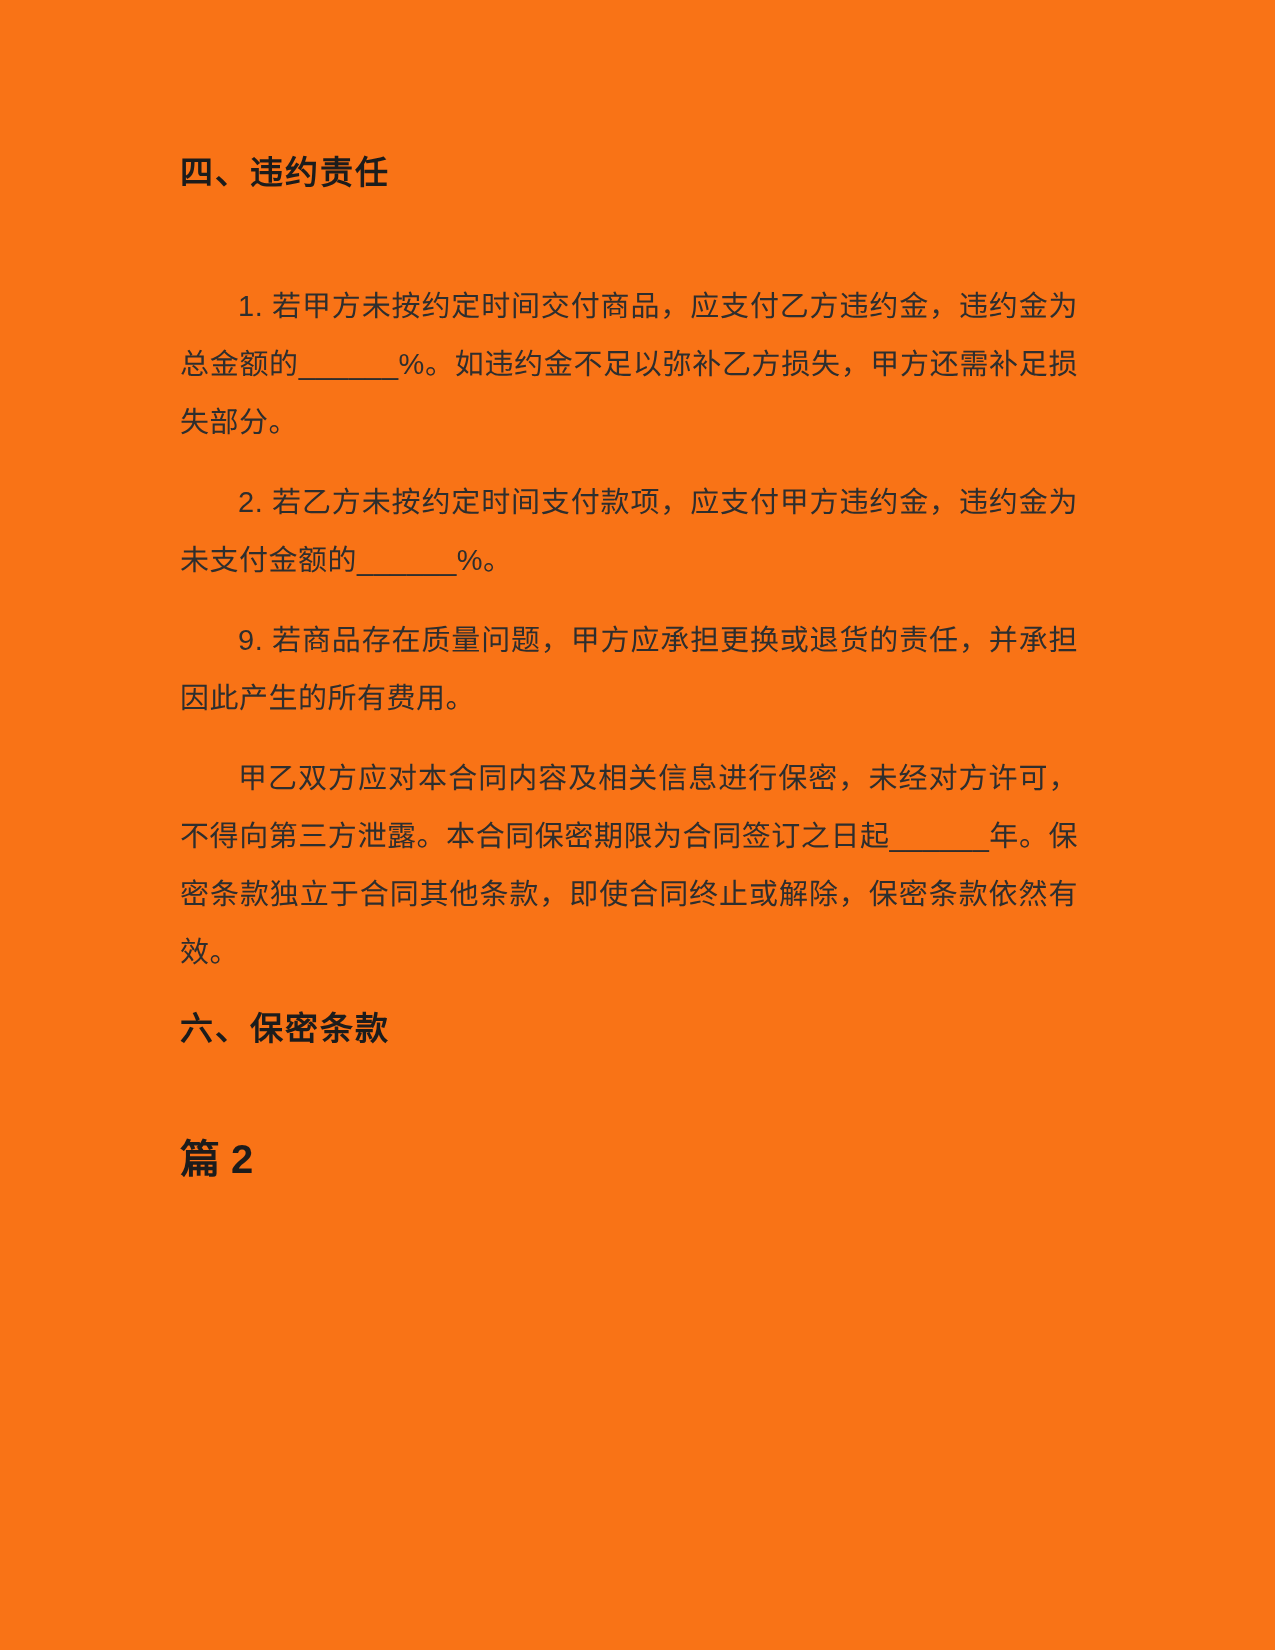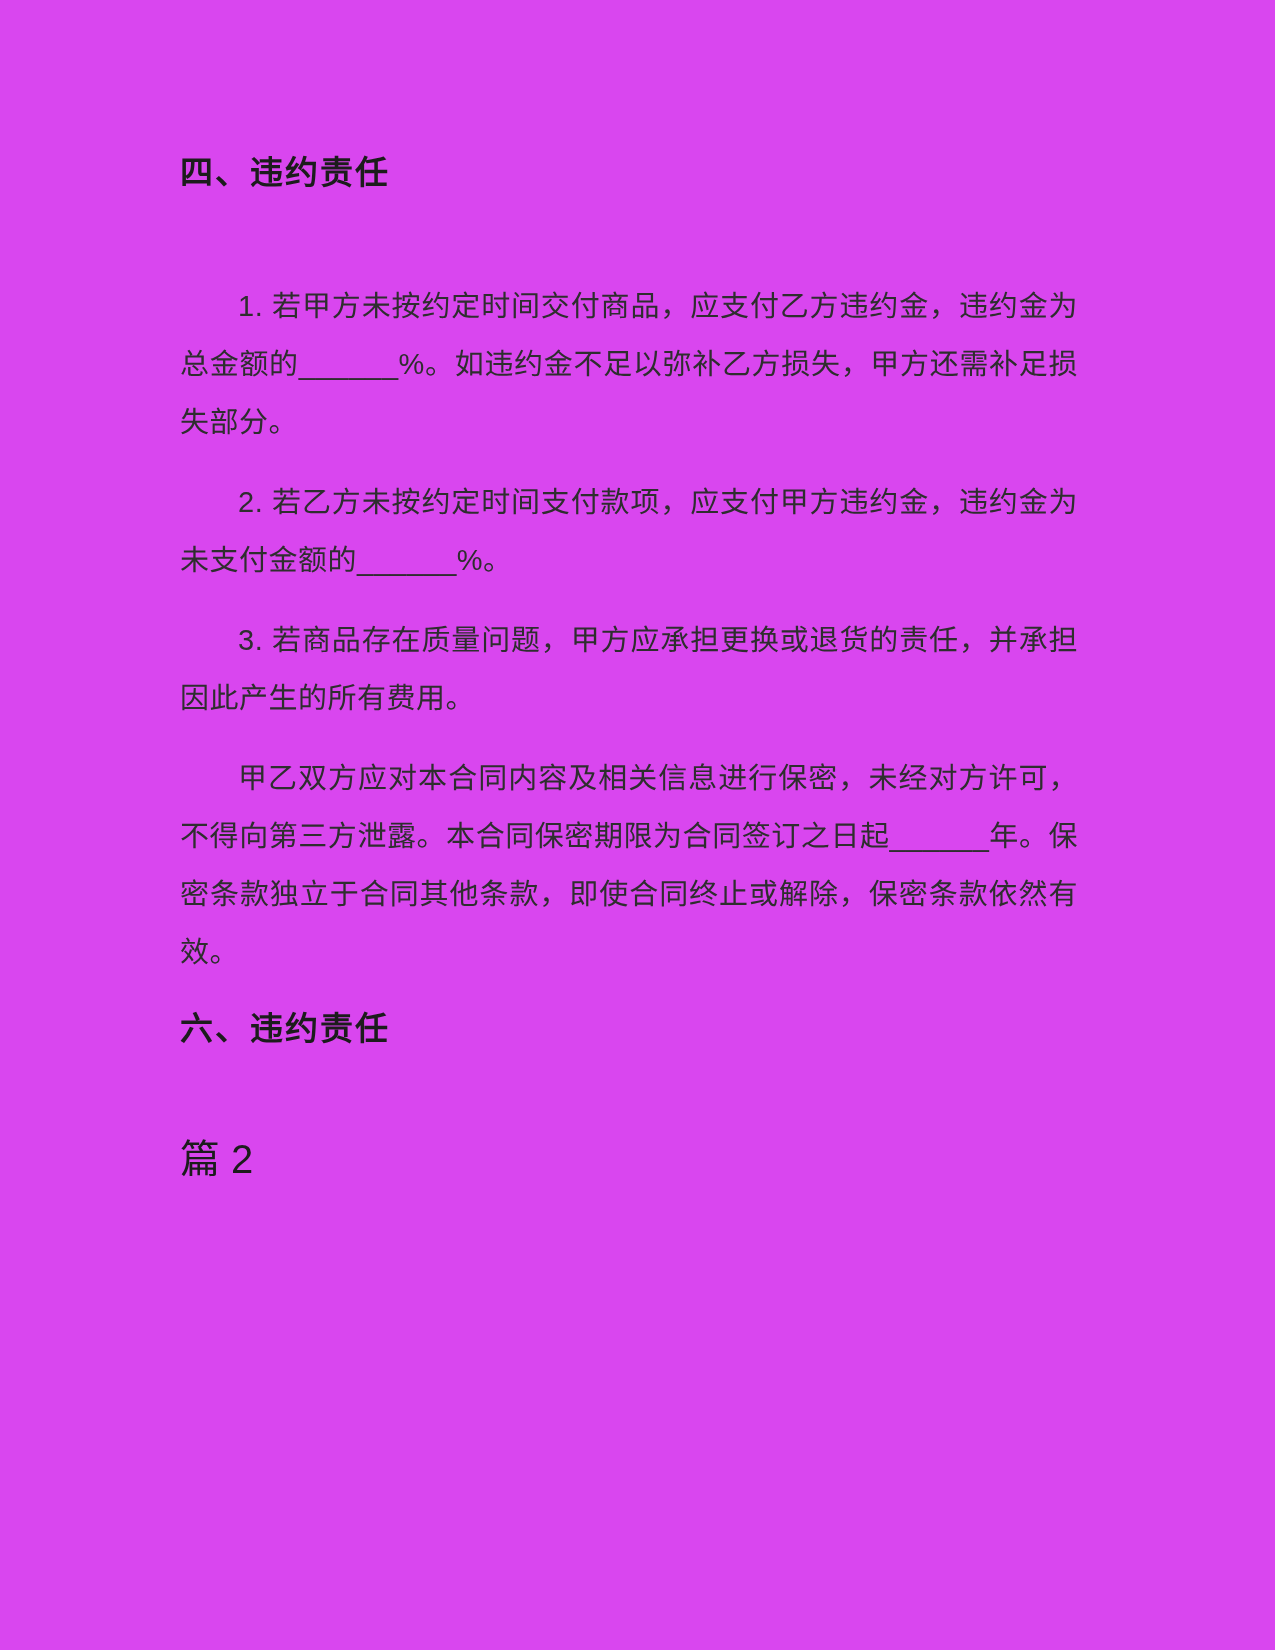--- a/index.html
+++ b/index.html
@@ -4,21 +4,21 @@
 <style>
   html, body {
     margin: 0;
     padding: 0;
     background: #ffffff;
   }
   .page {
     position: relative;
     width: 1275px;
     height: 1650px;
-    background: #d946ef;
+    background: #f97316;
     overflow: hidden;
     font-family: "Liberation Sans", "DejaVu Sans", sans-serif;
     box-sizing: border-box;
   }
   .doc {
     padding: 125px 197px 0 180px;
     color: #2e2e2e;
     font-size: 29px;
     line-height: 58px;
     text-align: justify;
@@ -28,21 +28,21 @@
     line-height: 40px;
     font-weight: 700;
     color: #1c1c1c;
     margin: 28px 0 84px 0;
     text-align: left;
     letter-spacing: 2px;
   }
   .doc h2 {
     font-size: 40px;
     line-height: 48px;
-    font-weight: 400;
+    font-weight: 700;
     color: #1c1c1c;
     margin: 86px 0 80px 0;
     text-align: left;
   }
   .doc p {
     margin: 0 0 22px 0;
     text-indent: 2em;
     letter-spacing: 0.5px;
   }
 </style>
@@ -51,24 +51,24 @@
 
 <div class="page">
   <div class="doc">
 
     <h3>四、违约责任</h3>
 
     <p>1. 若甲方未按约定时间交付商品，应支付乙方违约金，违约金为总金额的______%。如违约金不足以弥补乙方损失，甲方还需补足损失部分。</p>
 
     <p>2. 若乙方未按约定时间支付款项，应支付甲方违约金，违约金为未支付金额的______%。</p>
 
-    <p>3. 若商品存在质量问题，甲方应承担更换或退货的责任，并承担因此产生的所有费用。</p>
+    <p>9. 若商品存在质量问题，甲方应承担更换或退货的责任，并承担因此产生的所有费用。</p>
 
 
     <p>甲乙双方应对本合同内容及相关信息进行保密，未经对方许可，不得向第三方泄露。本合同保密期限为合同签订之日起______年。保密条款独立于合同其他条款，即使合同终止或解除，保密条款依然有效。</p>
 
-    <h3>六、违约责任</h3>
+    <h3>六、保密条款</h3>
 
     <h2>篇 2</h2>
 
 
   </div>
 </div>
 
 </body></html>

